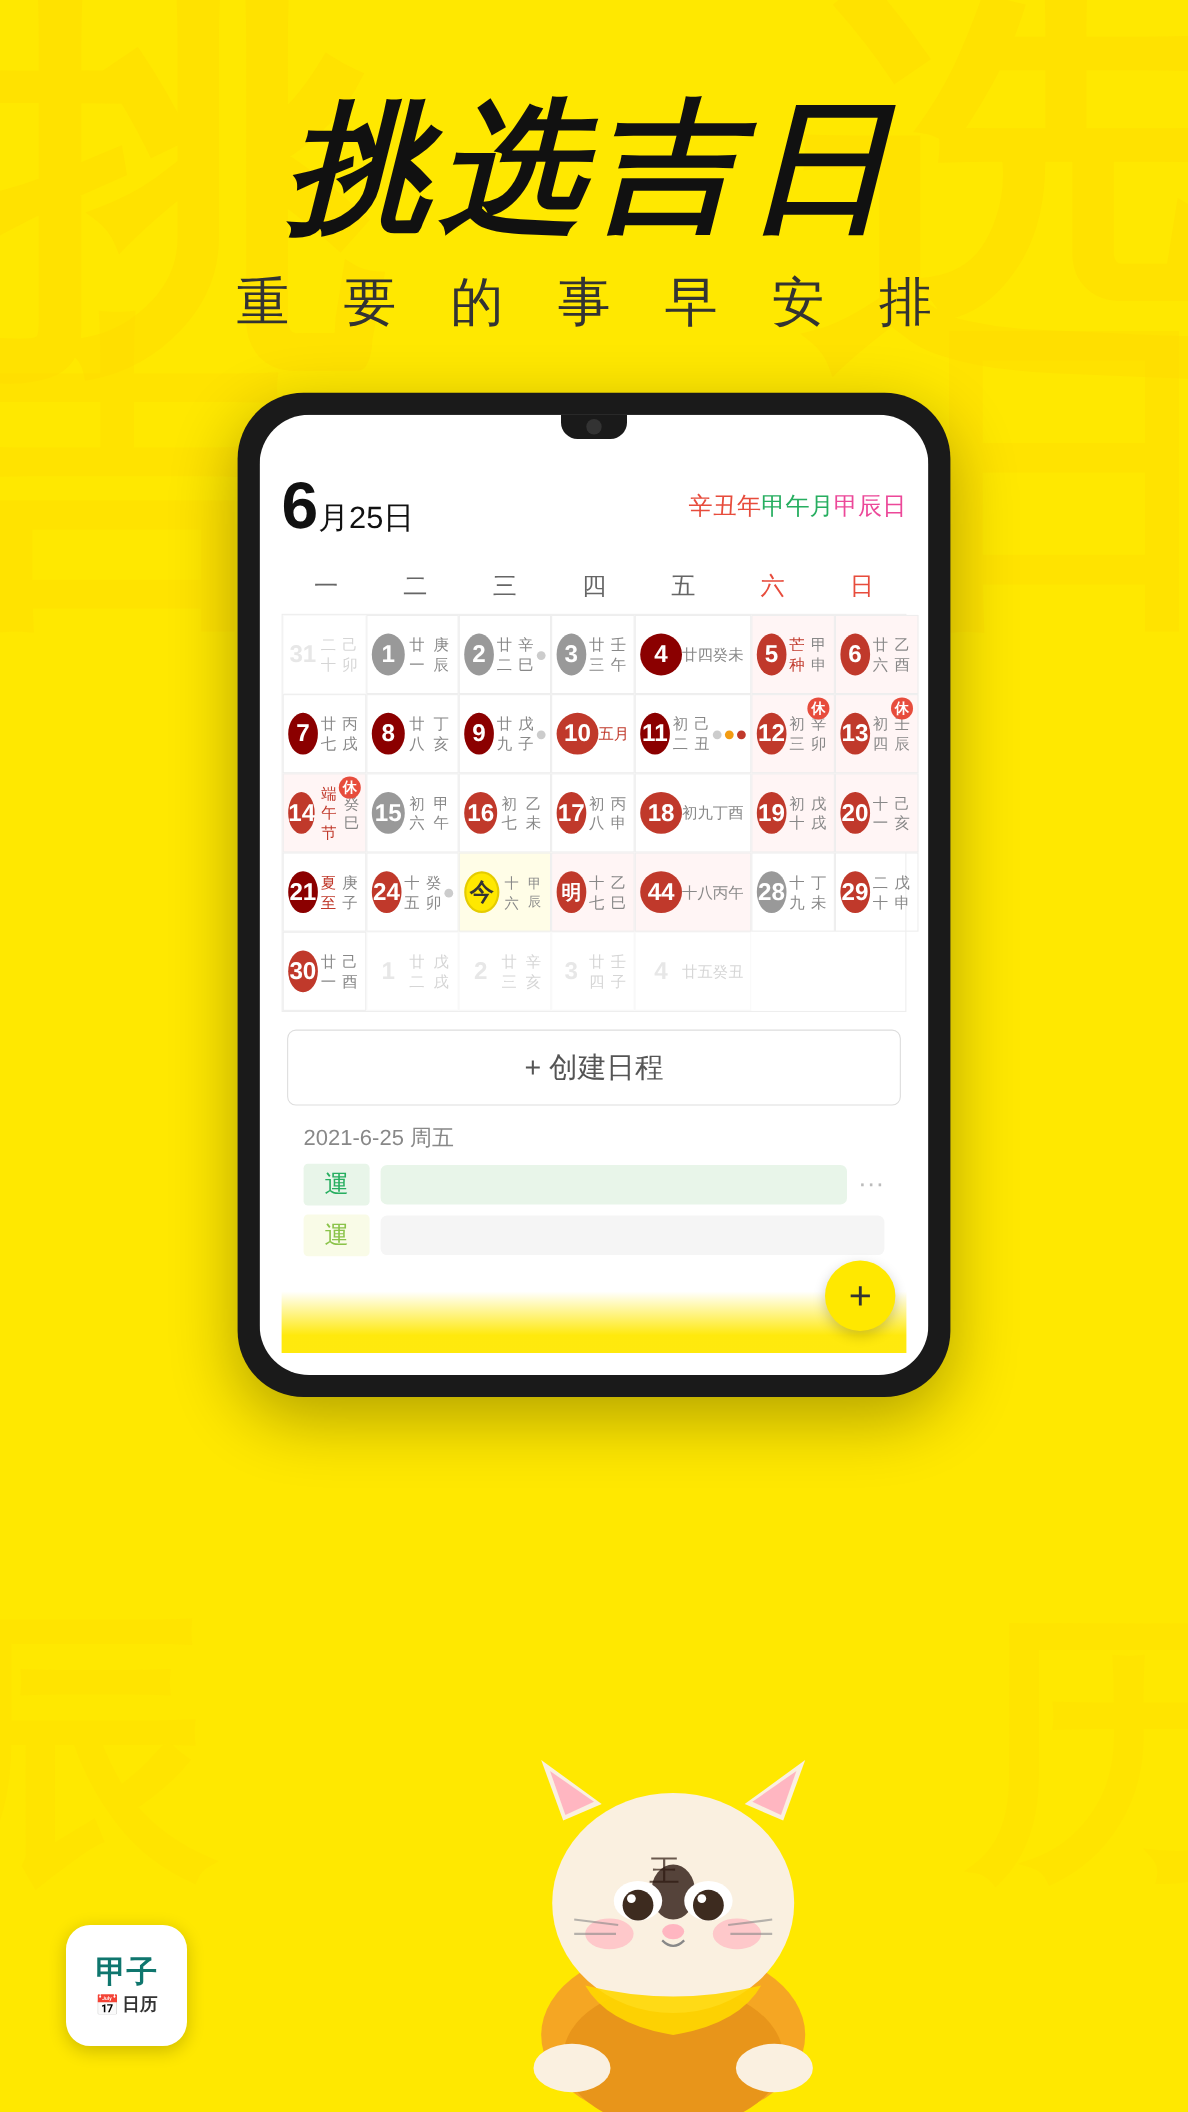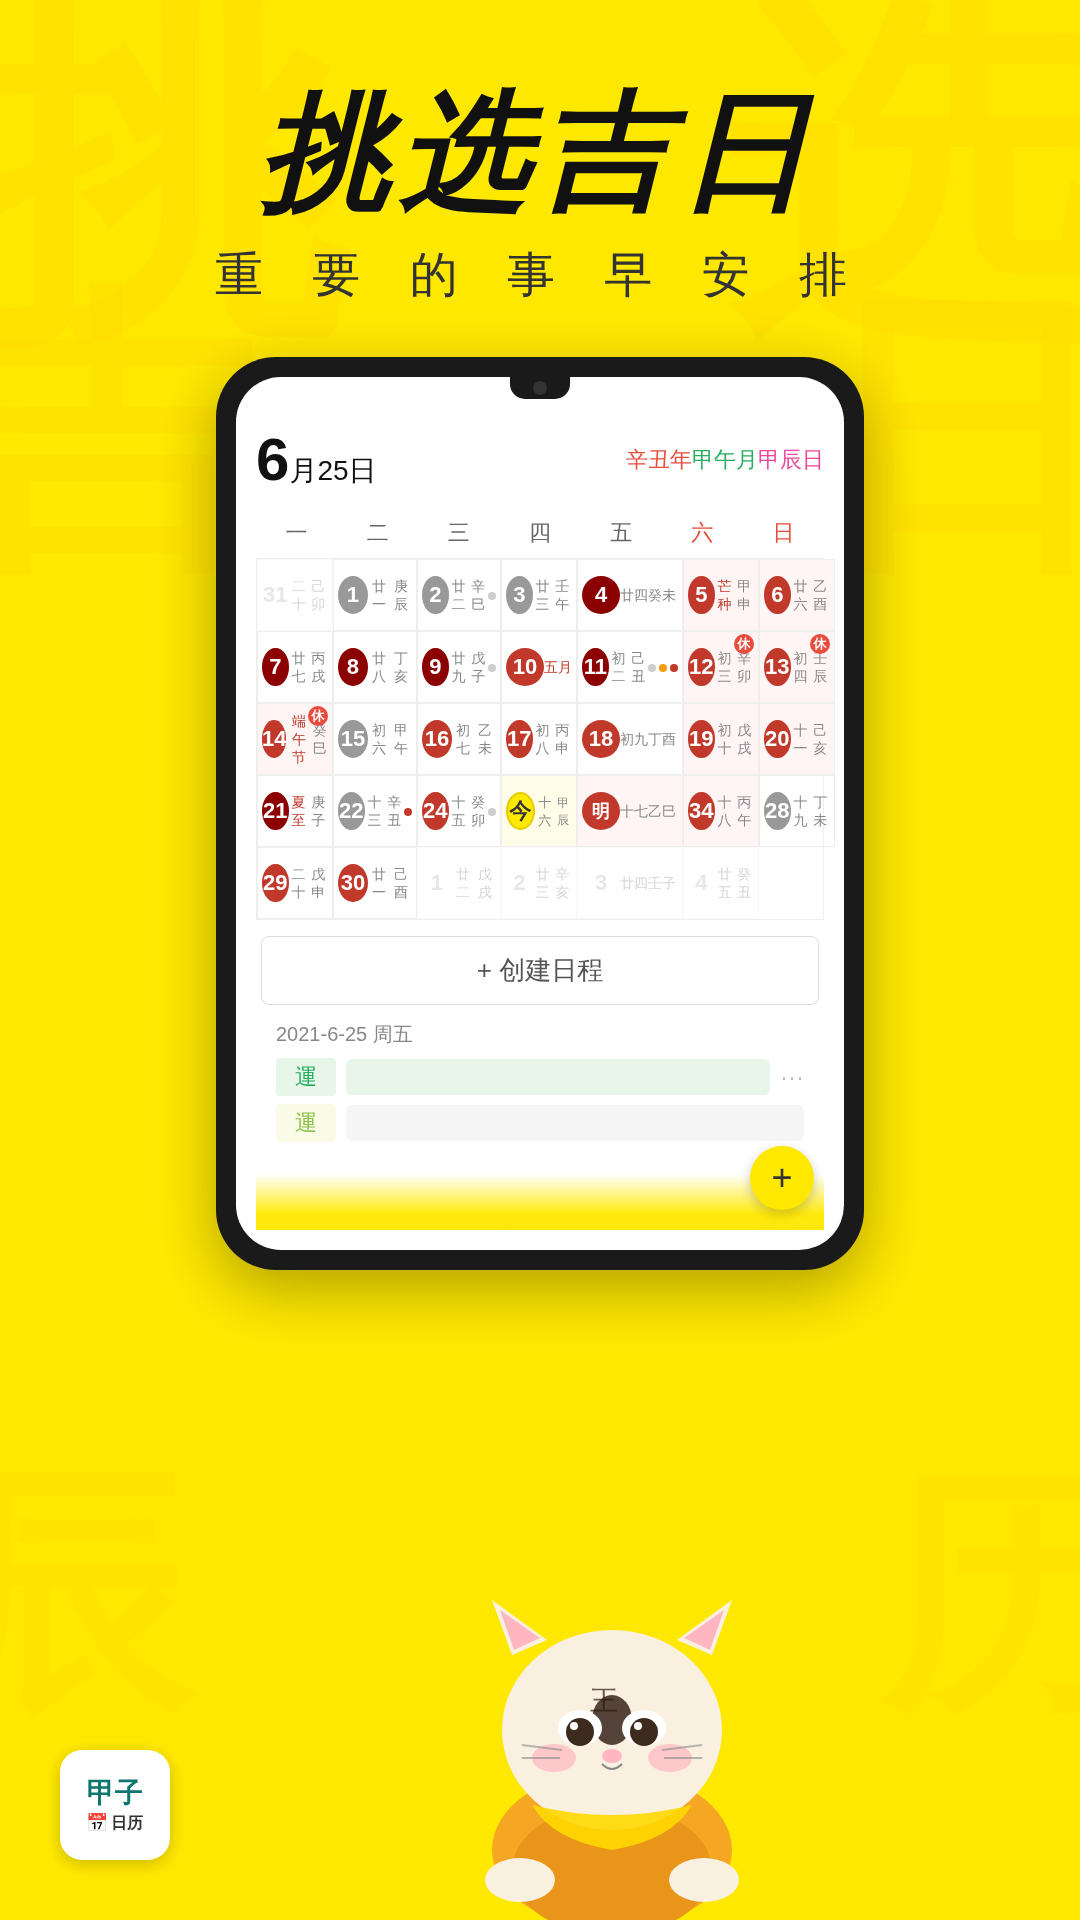--- a/index.html
+++ b/index.html
@@ -507,47 +507,39 @@
             <div class="day-lunar">十一</div>
             <div class="day-lunar">己亥</div>
           </div>
 
           <div class="cal-cell">
             <div class="day-num dark-red-circle">21</div>
             <div class="day-lunar red">夏至</div>
             <div class="day-lunar">庚子</div>
           </div>
           <div class="cal-cell">
-            <div class="day-num gray-circle">22</div>
-            <div class="day-lunar">十三</div>
-            <div class="day-lunar">辛丑</div>
-            <div class="day-dots">
-                <div class="dot dot-red"></div>
-              </div>
-          </div>
-          <div class="cal-cell">
             <div class="day-num red-circle">24</div>
             <div class="day-lunar">十五</div>
             <div class="day-lunar">癸卯</div>
             <div class="day-dots">
                 <div class="dot dot-gray"></div>
               </div>
           </div>
           <div class="cal-cell" style="background:#fffde7;">
             <div class="day-num today-yellow">今</div>
             <div class="day-lunar" style="font-size:13px;">十六</div>
             <div class="day-lunar" style="font-size:12px;">甲辰</div>
           </div>
           <div class="cal-cell red-bg">
             <div class="day-num red-circle" style="font-size:18px;">明</div>
             <div class="day-lunar">十七</div>
             <div class="day-lunar">乙巳</div>
           </div>
           <div class="cal-cell red-bg">
-            <div class="day-num red-circle">34</div>
+            <div class="day-num red-circle">44</div>
             <div class="day-lunar">十八</div>
             <div class="day-lunar">丙午</div>
           </div>
 
           <div class="cal-cell">
             <div class="day-num gray-circle">28</div>
             <div class="day-lunar">十九</div>
             <div class="day-lunar">丁未</div>
           </div>
           <div class="cal-cell">

